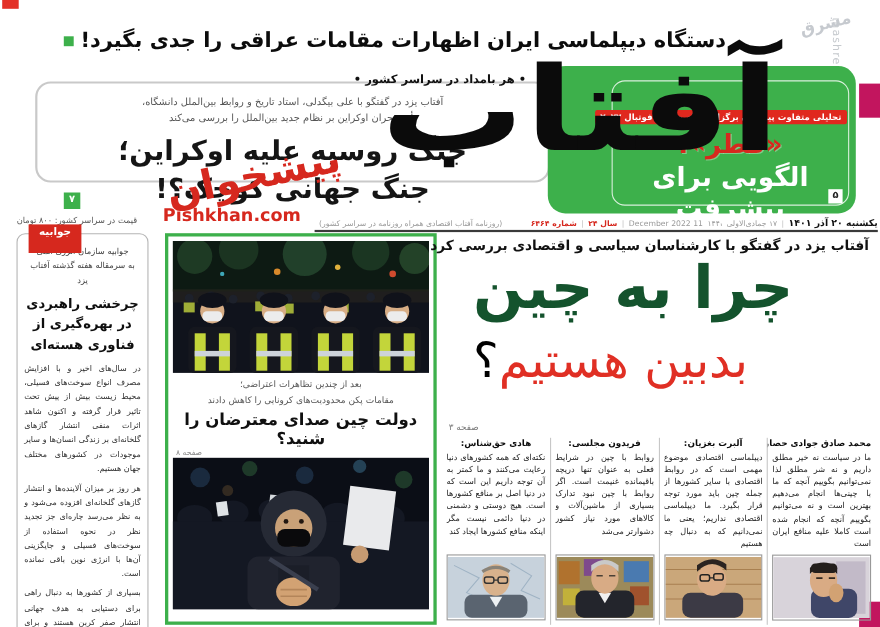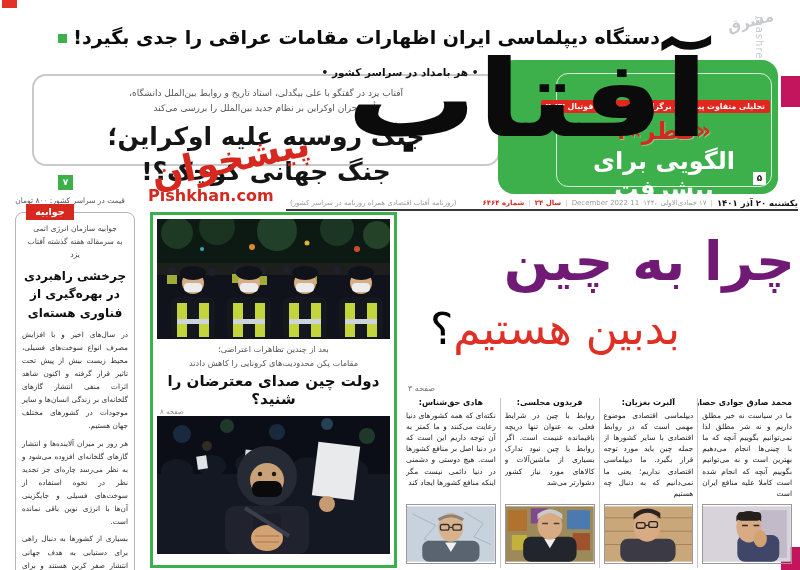--- a/index.html
+++ b/index.html
@@ -53,42 +53,42 @@
   .dateline{left:480px;top:196px;width:318px;height:13px;direction:rtl;display:flex;
     align-items:center;gap:4px;font-size:7px;color:#999;white-space:nowrap;}
   .dl-fa{font-size:8.5px;font-weight:bold;color:#111;}
   .dl-red{color:#d6281e;font-weight:bold;}
   .dl-sep{color:#c0c0c0;}
   .dateline-note{left:290px;top:199px;font-size:7px;color:#999;direction:rtl;}
   .dateline-rule{left:286px;top:209px;width:512px;height:2px;background:#3a3a3a;}
   .price{left:4px;top:196px;width:132px;font-size:7.5px;color:#555;direction:rtl;text-align:center;}
 
   
-  .tag-red{left:26px;top:204px;width:48px;height:16px;background:#d6281e;color:#fff;
+  .tag-red{left:26px;top:204px;width:48px;height:26px;background:#d6281e;color:#fff;
     font-size:9.5px;font-weight:bold;text-align:center;line-height:16px;z-index:4;direction:rtl;}
   .left-article{left:15px;top:212px;width:120px;height:360px;border:1px solid #b5b5b5;
     border-radius:8px 8px 0 0;box-sizing:border-box;padding:10px 6px 0;direction:rtl;overflow:hidden;}
   .la-kicker{font-size:7.6px;color:#444;text-align:center;line-height:1.7;}
   .la-headline{font-size:12px;font-weight:bold;text-align:center;line-height:1.55;margin:5px 0;color:#0e0e0e;}
   .la-body p{font-size:7.3px;color:#2e2e2e;text-align:justify;text-align-last:right;
     line-height:1.8;margin:0 0 4px;}
 
   
   .china-frame{left:150px;top:212px;width:247px;height:356px;border:3px solid #3db04b;
     box-sizing:border-box;background:#fff;padding:4px;}
   .china-frame svg{display:block;width:100%;}
   .china-caption{text-align:center;font-size:8.2px;color:#555;line-height:1.7;margin-top:4px;direction:rtl;}
   .china-headline{text-align:center;font-size:15px;font-weight:bold;color:#101010;margin-top:1px;direction:rtl;}
   .china-pageref{font-size:7px;color:#888;direction:rtl;text-align:left;padding:0 3px;}
 
   
   .main-kicker{left:435px;top:215px;width:355px;text-align:center;font-size:12.5px;font-weight:bold;
     color:#111;direction:rtl;white-space:nowrap;}
-  .main-h1{left:430px;top:230px;width:365px;text-align:right;font-size:54px;font-weight:bold;
-    color:#701a75;direction:rtl;line-height:1.2;}
+  .main-h1{left:430px;top:230px;width:365px;text-align:left;font-size:54px;font-weight:bold;
+    color:#14532d;direction:rtl;line-height:1.2;}
   .main-h2{left:430px;top:303px;width:365px;text-align:left;font-size:44px;font-weight:normal;
     direction:rtl;line-height:1.2;}
   .main-h2 .red{color:#e02f24;}
   .main-pageref{left:408px;top:384px;font-size:8px;color:#777;direction:rtl;}
 
   
   .columns{left:402px;top:398px;width:394px;height:170px;direction:rtl;display:flex;}
   .col{flex:1;padding:0 4px;box-sizing:border-box;overflow:hidden;}
   .col:not(:last-child){border-left:1px solid #c7c7c7;}
   .col-name{font-size:8px;font-weight:bold;color:#0d0d0d;text-align:center;margin-bottom:3px;white-space:nowrap;}
@@ -276,20 +276,21 @@
         <circle cx="117" cy="58" r="2.2" fill="#221710"></circle>
       <rect x="95" y="65" width="30" height="16" rx="7" fill="#0a0a0c"></rect>
       <rect x="68" y="90" width="84" height="48" rx="10" fill="#20232e"></rect>
       <rect x="96" y="98" width="28" height="28" fill="#1b1e28"></rect>
       <ellipse cx="110" cy="122" rx="16" ry="13" fill="#d2a273"></ellipse>
       <path d="M98 120 h24 M98 126 h24" stroke="#b3855a" stroke-width="1.5" fill="none"></path>
       <path d="M88 92 L132 120" stroke="#3a3f4e" stroke-width="4" fill="none"></path>
     </svg>
   </div>
 
+  <div class="abs main-kicker">آفتاب یزد در گفتگو با کارشناسان سیاسی و اقتصادی بررسی کرد</div>
   <div class="abs main-h1">چرا به چین</div>
   <div class="abs main-h2">
     <span class="red">بدبین هستیم</span><span>؟</span>
   </div>
   <div class="abs main-pageref">صفحه ۳</div>
 
   <div class="abs columns">
 
     <div class="col">
       <div class="col-name">محمد صادق جوادی حصار:</div>

